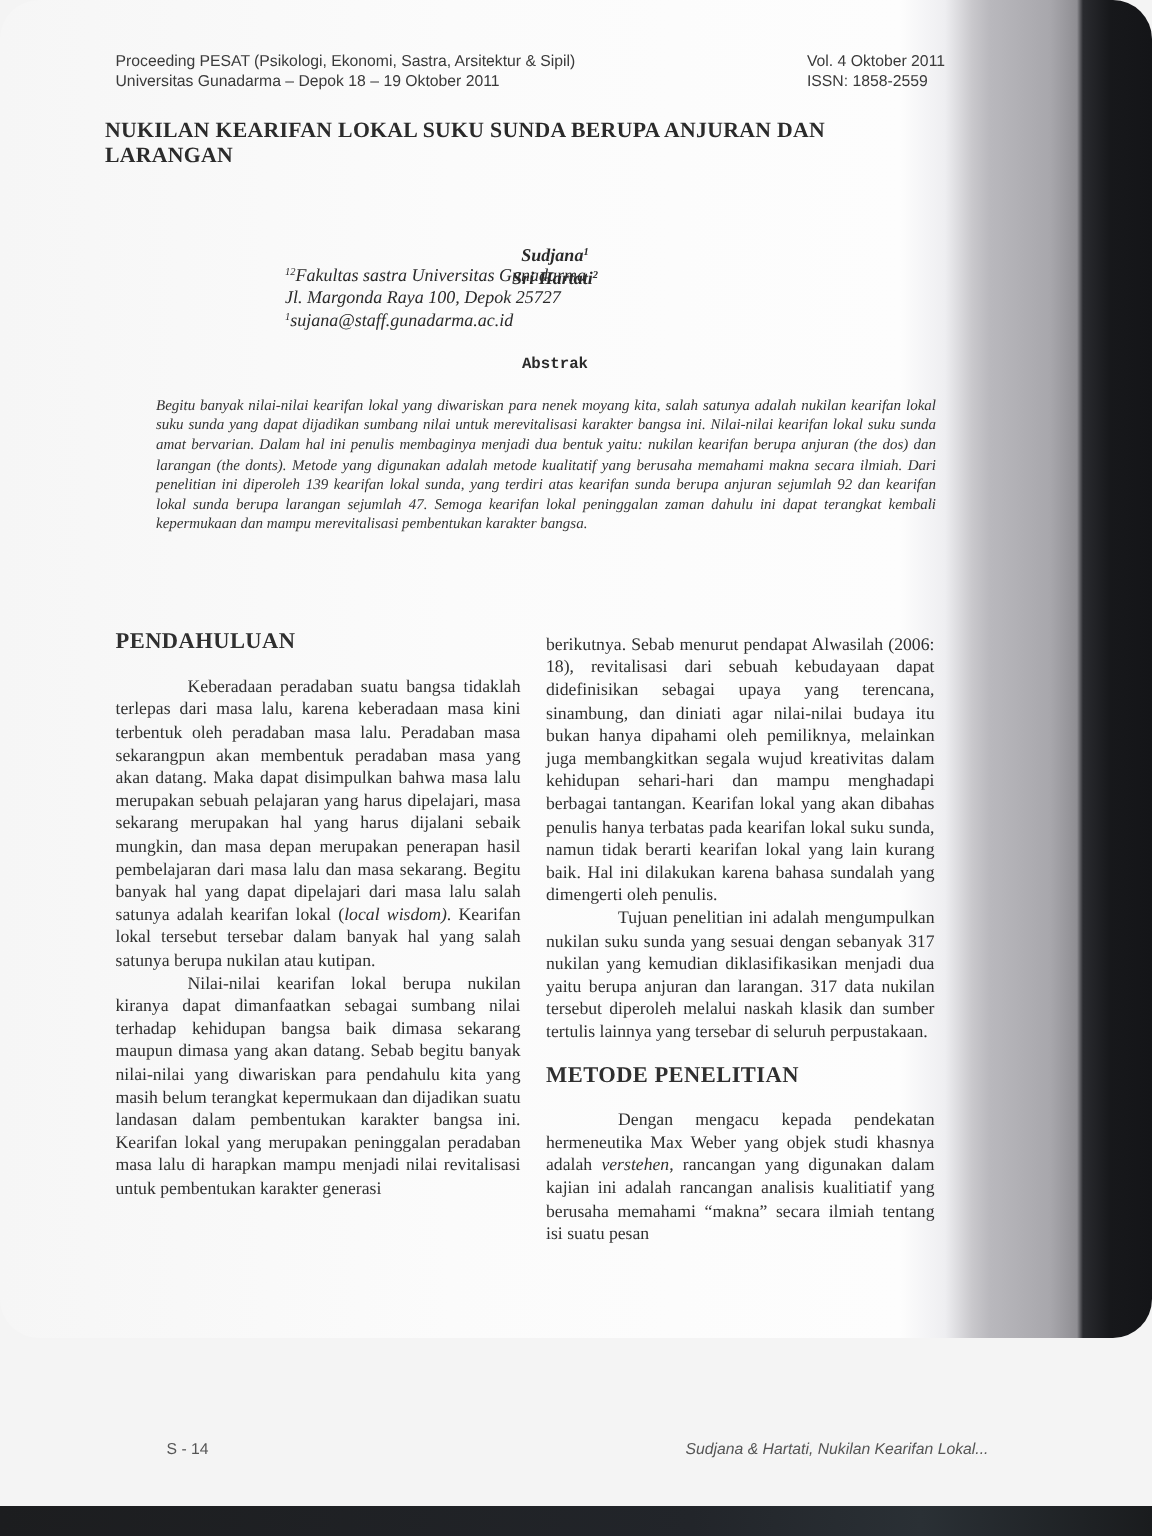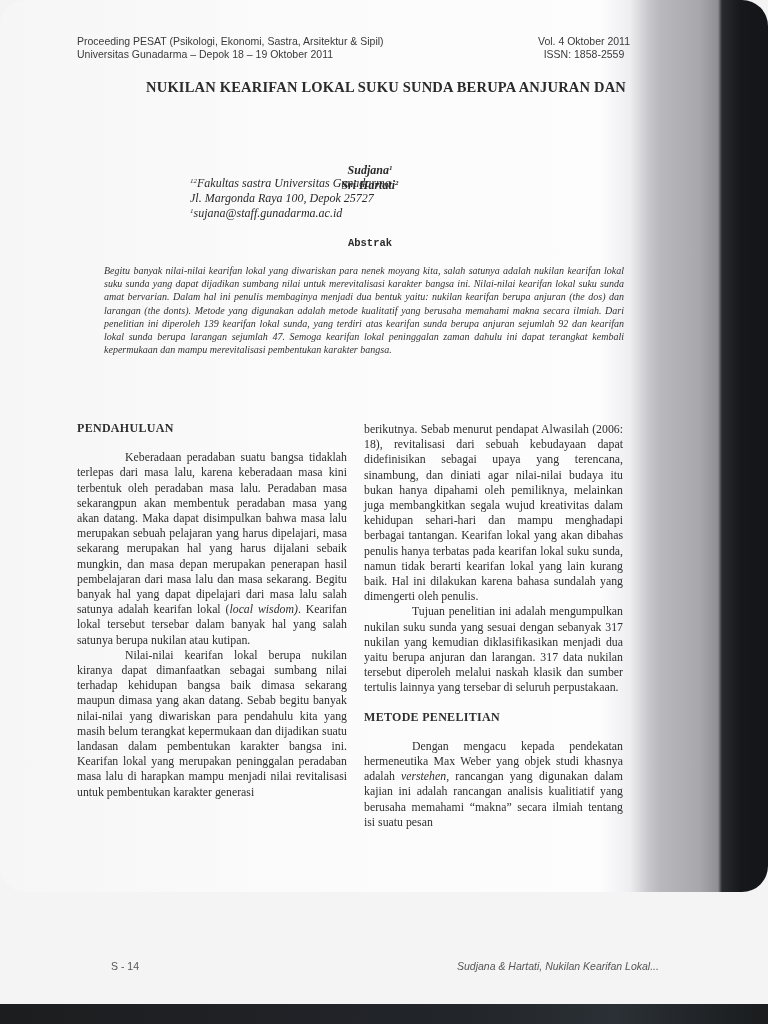--- a/index.html
+++ b/index.html
@@ -13,37 +13,37 @@
     position: absolute; left: 0; top: 0; width: 768px; height: 892px;
     background: linear-gradient(to right, #f6f6f6 0px, #fbfbfb 300px, #fdfdfd 600px, #eeeef1 630px, #c9c8cc 648px, #b9b8bd 660px, #a8a7ac 700px, #8f8e93 718px, #2a2b2f 722px, #17181b 740px, #141518 768px);
     border-radius: 26px;
   }
   .bottom-band {
     position: absolute; left: 0; top: 1004px; width: 768px; height: 20px;
     background: linear-gradient(to right, #1c1d1f, #22252a 60%, #2a3035 80%, #1a1c1e);
   }
   .hdr { position: absolute; top: 35px; font-family: "Liberation Sans", sans-serif; font-size: 10.5px; line-height: 13px; color: #3a3a3a; }
   .hdr.left { left: 77px; }
-  .hdr.right { right: 138px; text-align: center; }
+  .hdr.right { right: 138px; text-align: left; }
   .title {
-    position: absolute; left: 70px; width: 556px; top: 79px; text-align: right;
+    position: absolute; left: 70px; width: 556px; top: 79px; text-align: left;
     font-weight: bold; font-size: 14.5px; line-height: 17px; letter-spacing: 0.2px; color: #2b2b2b;
   }
   .authors { position: absolute; left: 220px; width: 300px; top: 128px; text-align: center; font-style: italic; font-weight: bold; font-size: 12px; line-height: 15px; margin-top: 35px; }
   .affil { position: absolute; left: 190px; width: 340px; top: 176px; text-align: left; font-style: italic; font-size: 12px; line-height: 15px; }
   sup { font-size: 7px; vertical-align: top; position: relative; top: -2px; }
   .abs-head { position: absolute; left: 220px; width: 300px; top: 237px; text-align: center; font-weight: bold; font-size: 10.5px; font-family: Liberation Mono, monospace; }
   .abstract {
     position: absolute; left: 104px; width: 520px; top: 264px;
     font-style: italic; font-size: 10px; line-height: 13.2px; text-align: justify; color: #333;
   }
   .col { position: absolute; top: 421px; width: 270px; font-size: 11.8px; line-height: 15.2px; text-align: justify; color: #2f2f2f; }
   .col.left { left: 77px; }
   .col.right { left: 364px; width: 259px; top: 422px; }
-  .sec-head { font-weight: bold; font-size: 12px; letter-spacing: 0.3px; margin: 0 0 14px 0; text-align: left; }
+  .sec-head { font-weight: bold; font-size: 15px; letter-spacing: 0.3px; margin: 0 0 14px 0; text-align: left; }
   .col p { margin: 0; }
   .indent { text-indent: 48px; }
   .gap { height: 14px; }
   .footer { position: absolute; top: 960px; font-family: "Liberation Sans", sans-serif; font-size: 10.5px; color: #555; margin-left: 32px; }
   .footer.left { left: 79px; }
   .footer.right { left: 425px; font-style: italic; }
 </style>
 </head>
 <body>
 
@@ -53,20 +53,21 @@
     <div>Proceeding PESAT (Psikologi, Ekonomi, Sastra, Arsitektur &amp; Sipil)</div>
     <div>Universitas Gunadarma – Depok 18 – 19 Oktober 2011</div>
   </div>
   <div class="hdr right">
     <div>Vol. 4 Oktober 2011</div>
     <div>ISSN: 1858-2559</div>
   </div>
 
   <div class="title">
     <div>NUKILAN KEARIFAN LOKAL SUKU SUNDA BERUPA ANJURAN DAN</div>
+    <div>LARANGAN</div>
   </div>
 
   <div class="authors">
     <div><span>Sudjana</span><sup>1</sup></div>
     <div><span>Sri Hartati</span><sup>2</sup></div>
   </div>
 
   <div class="affil">
     <div><sup>12</sup><span>Fakultas sastra Universitas Gunadarma</span></div>
     <div>Jl. Margonda Raya 100, Depok 25727</div>

